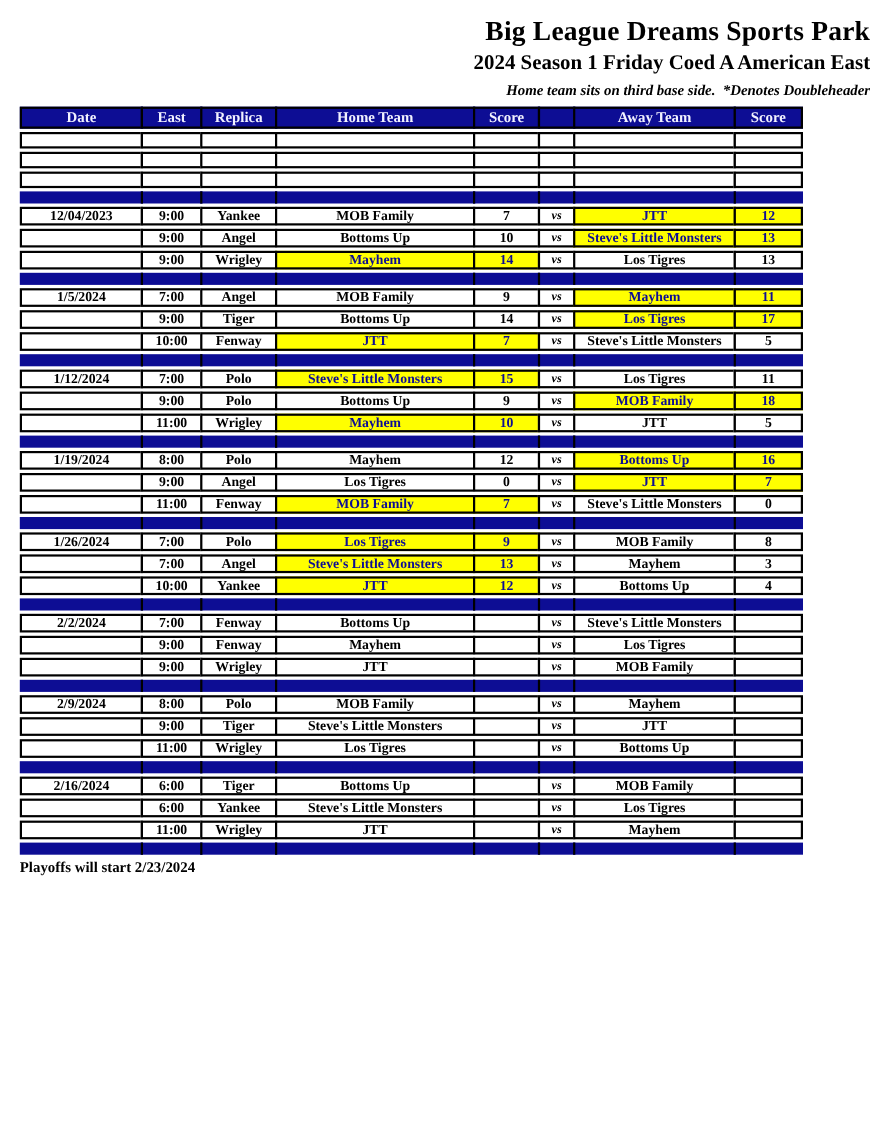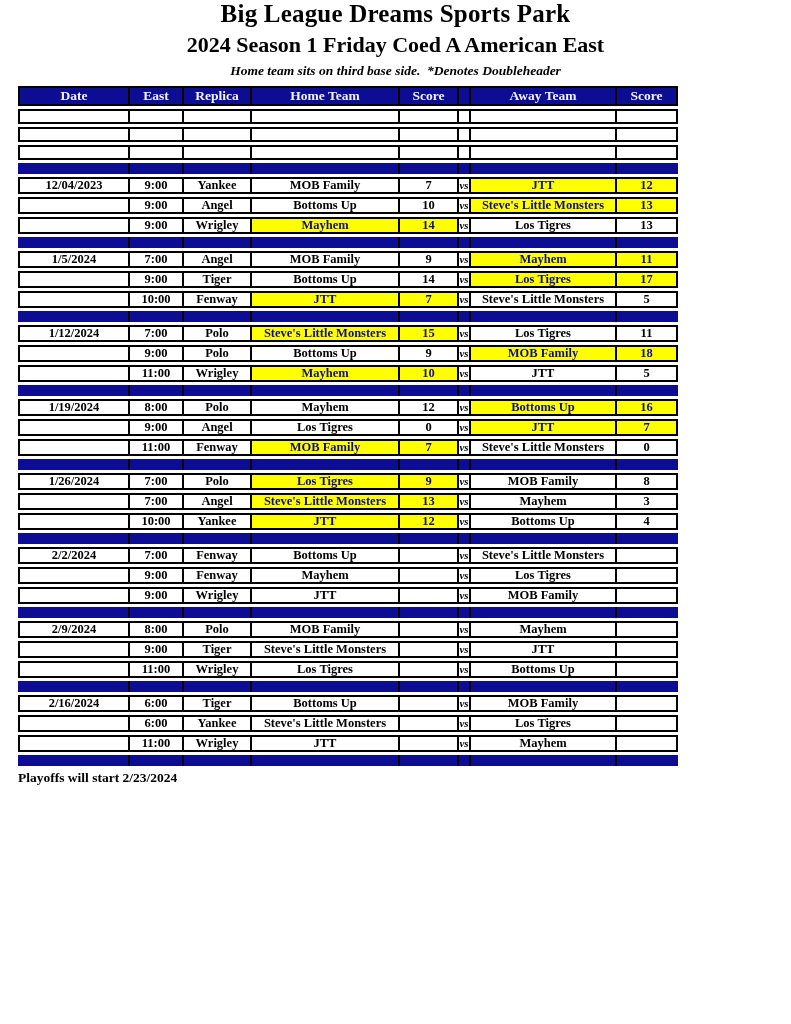--- a/index.html
+++ b/index.html
@@ -11,38 +11,38 @@
   *{box-sizing:border-box;}
   html,body{margin:0;padding:0;}
   body{
     width:791px;height:1024px;
     background:#ffffff;
     font-family:"Liberation Serif", serif;
     font-weight:bold;
     color:var(--ink);
     overflow:hidden;
   }
-  .header-block{text-align:center;}
+  .header-block{text-align:right;padding-top:15px;}
   .title{font-size:25px;line-height:1.1;letter-spacing:0.2px;}
-  .subtitle{font-size:22px;margin-top:4px;}
+  .subtitle{font-size:19px;margin-top:4px;}
   .note{font-size:13.5px;font-style:italic;margin-top:5px;white-space:pre;}
   .schedule{margin:7px 0 0 18px;}
   .trow{display:flex;margin-bottom:3px;}
   .cell{
     border:2px solid #000;
     margin-left:-2px;
     display:flex;align-items:center;justify-content:center;
     font-size:12.5px;
     white-space:nowrap;overflow:hidden;
     height:17px;
     background:#ffffff;
   }
   .cell:first-child{margin-left:0;}
-  .c0{width:112px}.c1{width:56px}.c2{width:70px}.c3{width:150px}
-  .c4{width:61px}.c5{width:14px}.c6{width:148px}.c7{width:63px}
+  .c0{width:112px}.c1{width:56px}.c2{width:70px}.c3{width:182px}
+  .c4{width:61px}.c5{width:34px}.c6{width:148px}.c7{width:63px}
   .header .cell{
     background:var(--navy);
     color:var(--header-text);
     height:20px;font-size:13.5px;
   }
   .empty .cell{height:15px;}
   .sep .cell{
     background:var(--navy);
     border:none;border-left:2px solid #000;
     height:11px;

